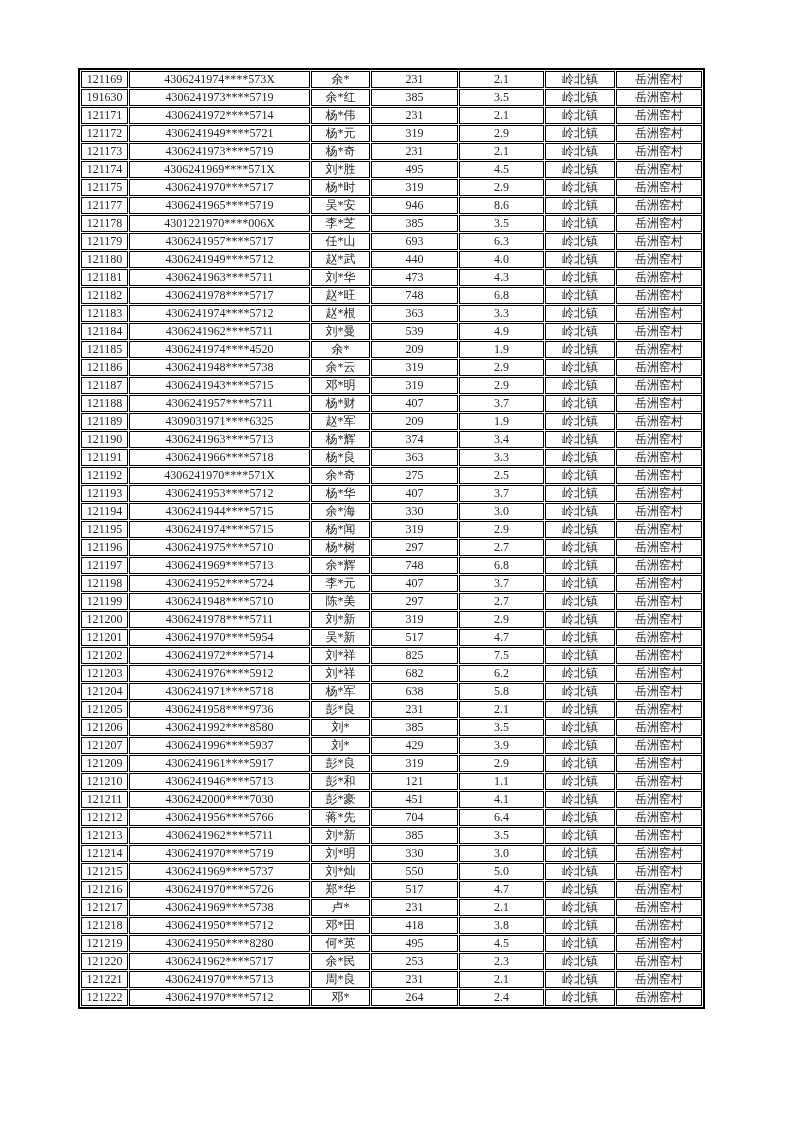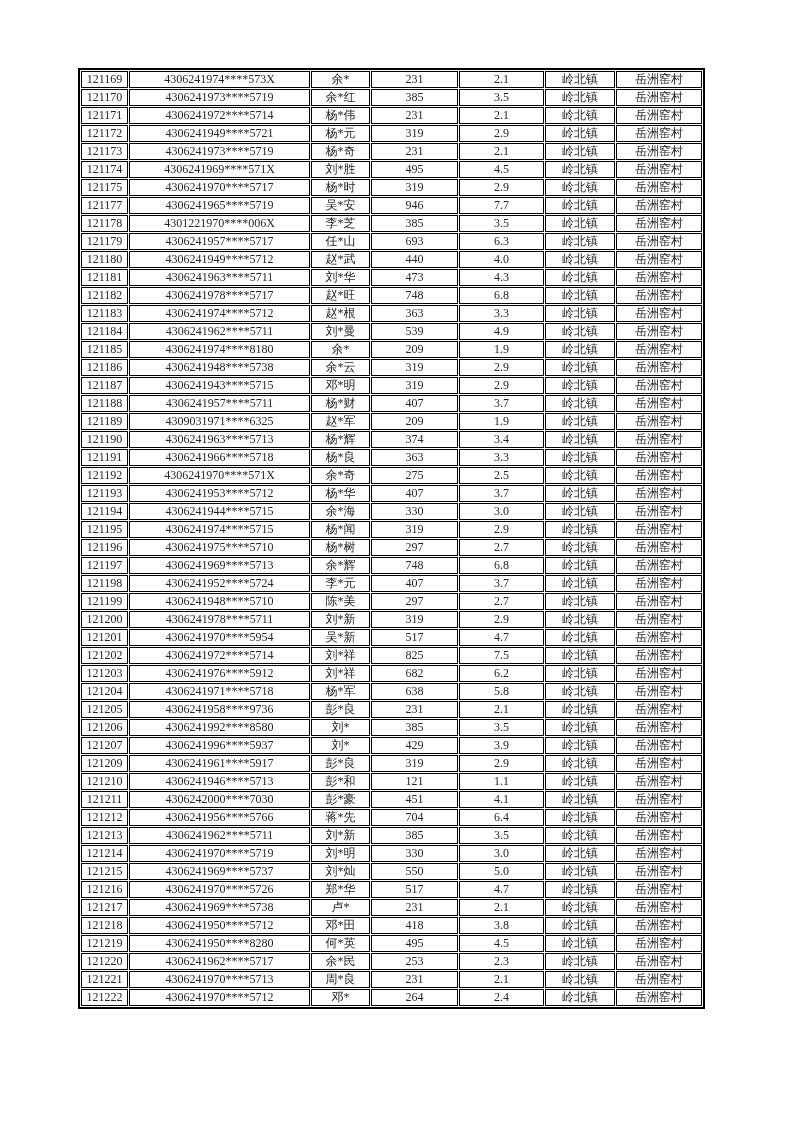--- a/index.html
+++ b/index.html
@@ -62,21 +62,21 @@
         <tr>
           <td>121169</td>
           <td>4306241974****573X</td>
           <td>余*</td>
           <td>231</td>
           <td>2.1</td>
           <td>岭北镇</td>
           <td>岳洲窑村</td>
         </tr>
         <tr>
-          <td>121170</td>
+          <td>191630</td>
           <td>4306241973****5719</td>
           <td>余*红</td>
           <td>385</td>
           <td>3.5</td>
           <td>岭北镇</td>
           <td>岳洲窑村</td>
         </tr>
         <tr>
           <td>121171</td>
           <td>4306241972****5714</td>
@@ -120,21 +120,21 @@
           <td>319</td>
           <td>2.9</td>
           <td>岭北镇</td>
           <td>岳洲窑村</td>
         </tr>
         <tr>
           <td>121177</td>
           <td>4306241965****5719</td>
           <td>吴*安</td>
           <td>946</td>
-          <td>7.7</td>
+          <td>8.6</td>
           <td>岭北镇</td>
           <td>岳洲窑村</td>
         </tr>
         <tr>
           <td>121178</td>
           <td>4301221970****006X</td>
           <td>李*芝</td>
           <td>385</td>
           <td>3.5</td>
           <td>岭北镇</td>
@@ -189,21 +189,21 @@
           <td>121184</td>
           <td>4306241962****5711</td>
           <td>刘*曼</td>
           <td>539</td>
           <td>4.9</td>
           <td>岭北镇</td>
           <td>岳洲窑村</td>
         </tr>
         <tr>
           <td>121185</td>
-          <td>4306241974****8180</td>
+          <td>4306241974****4520</td>
           <td>余*</td>
           <td>209</td>
           <td>1.9</td>
           <td>岭北镇</td>
           <td>岳洲窑村</td>
         </tr>
         <tr>
           <td>121186</td>
           <td>4306241948****5738</td>
           <td>余*云</td>

